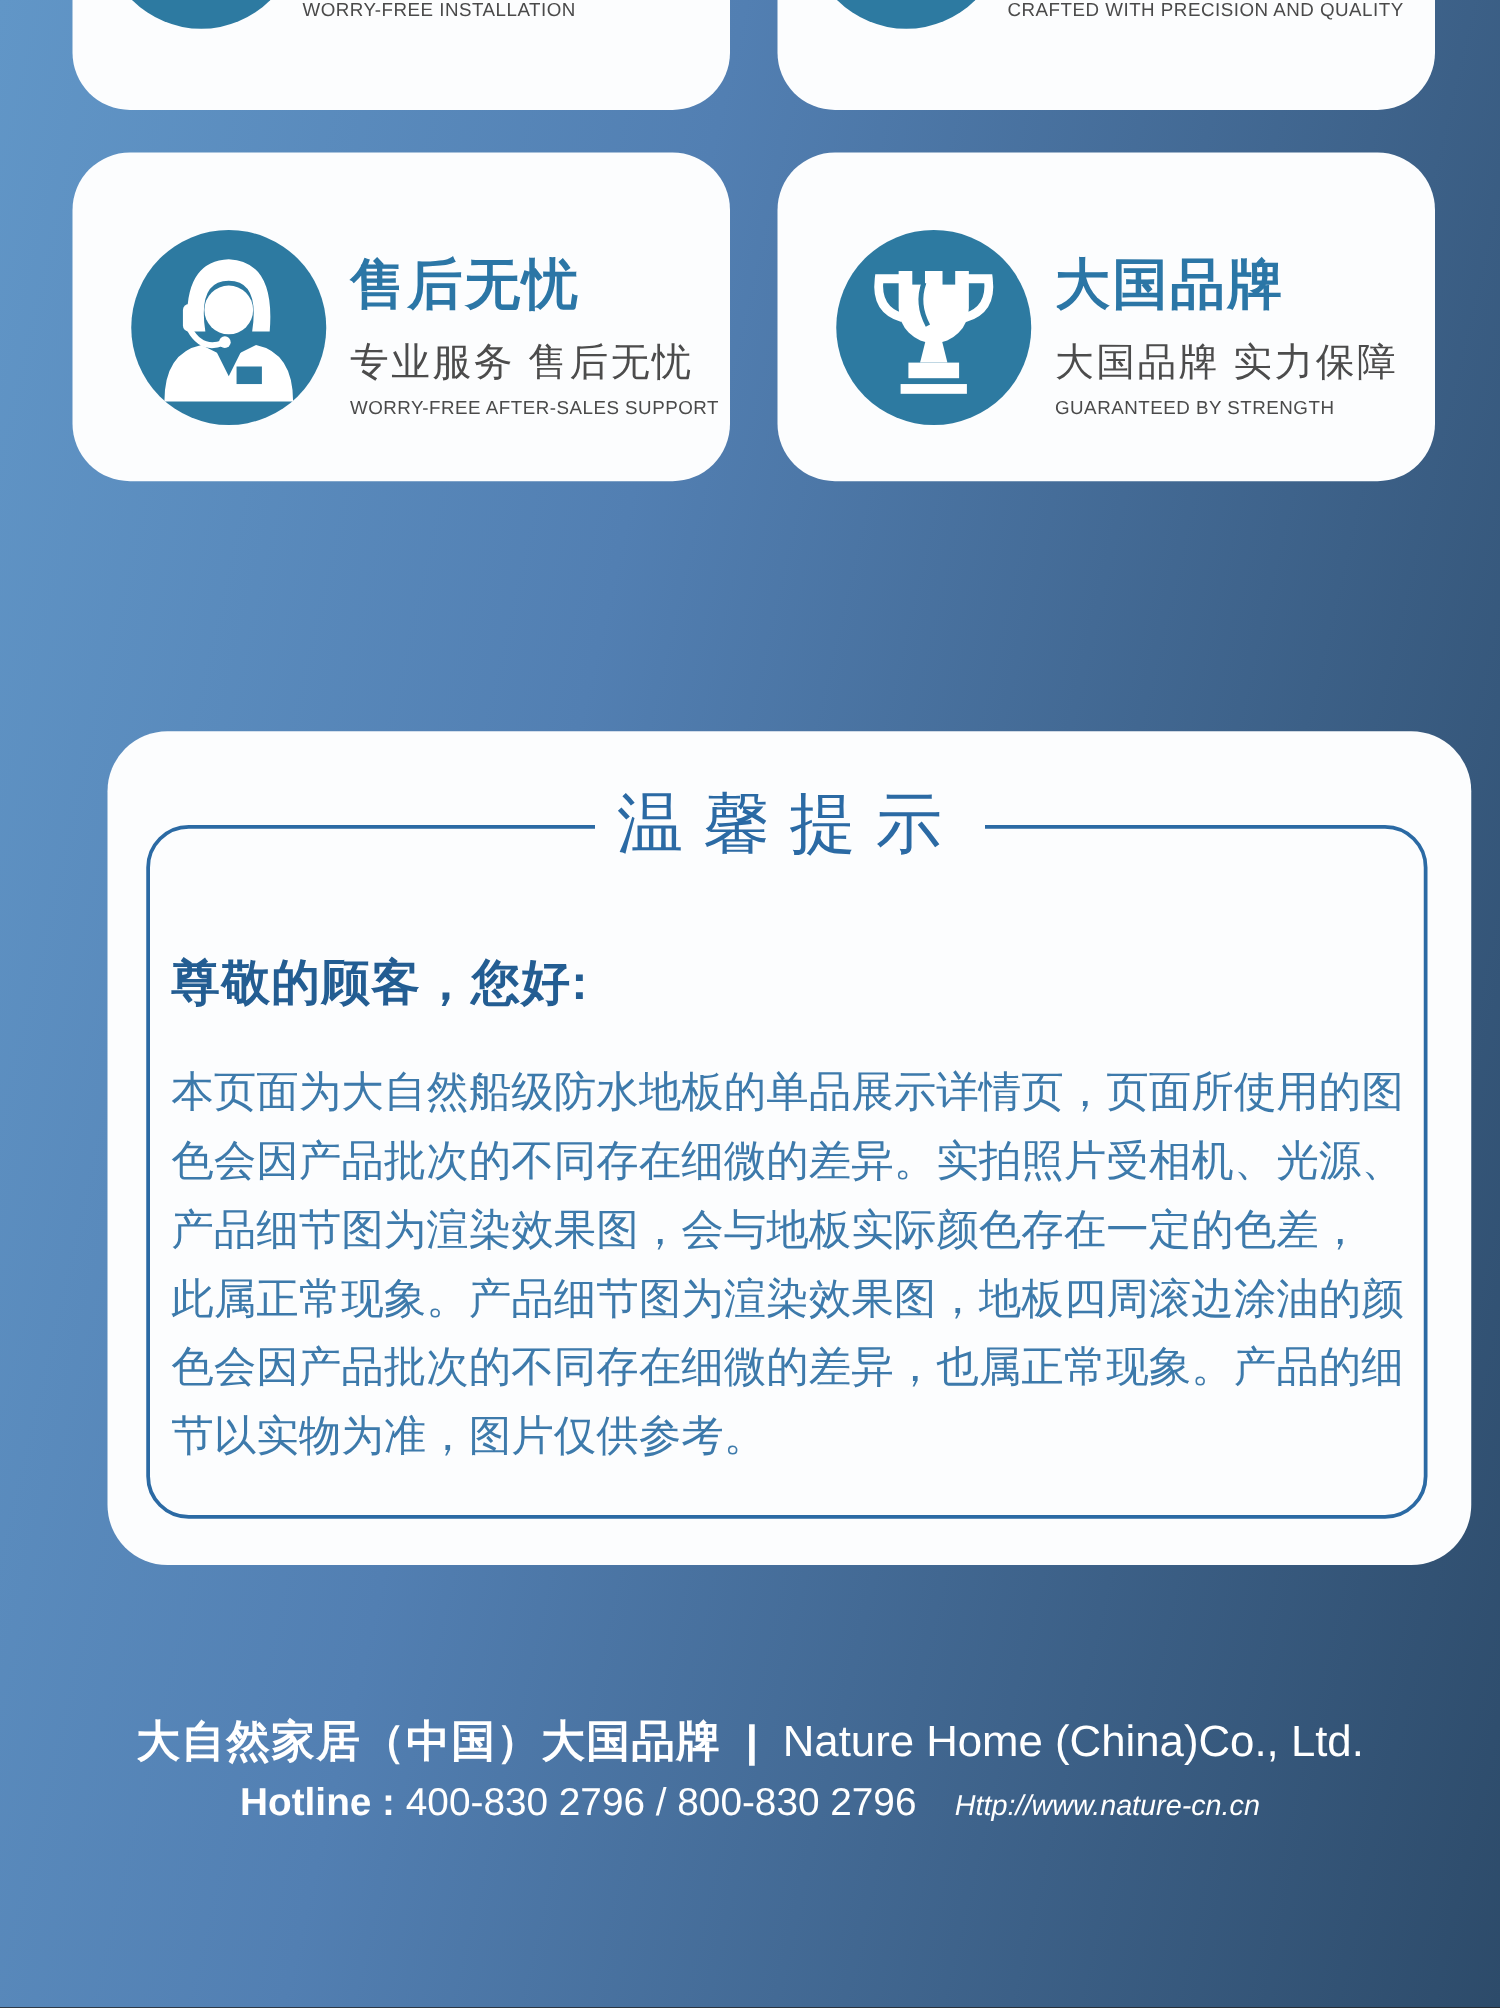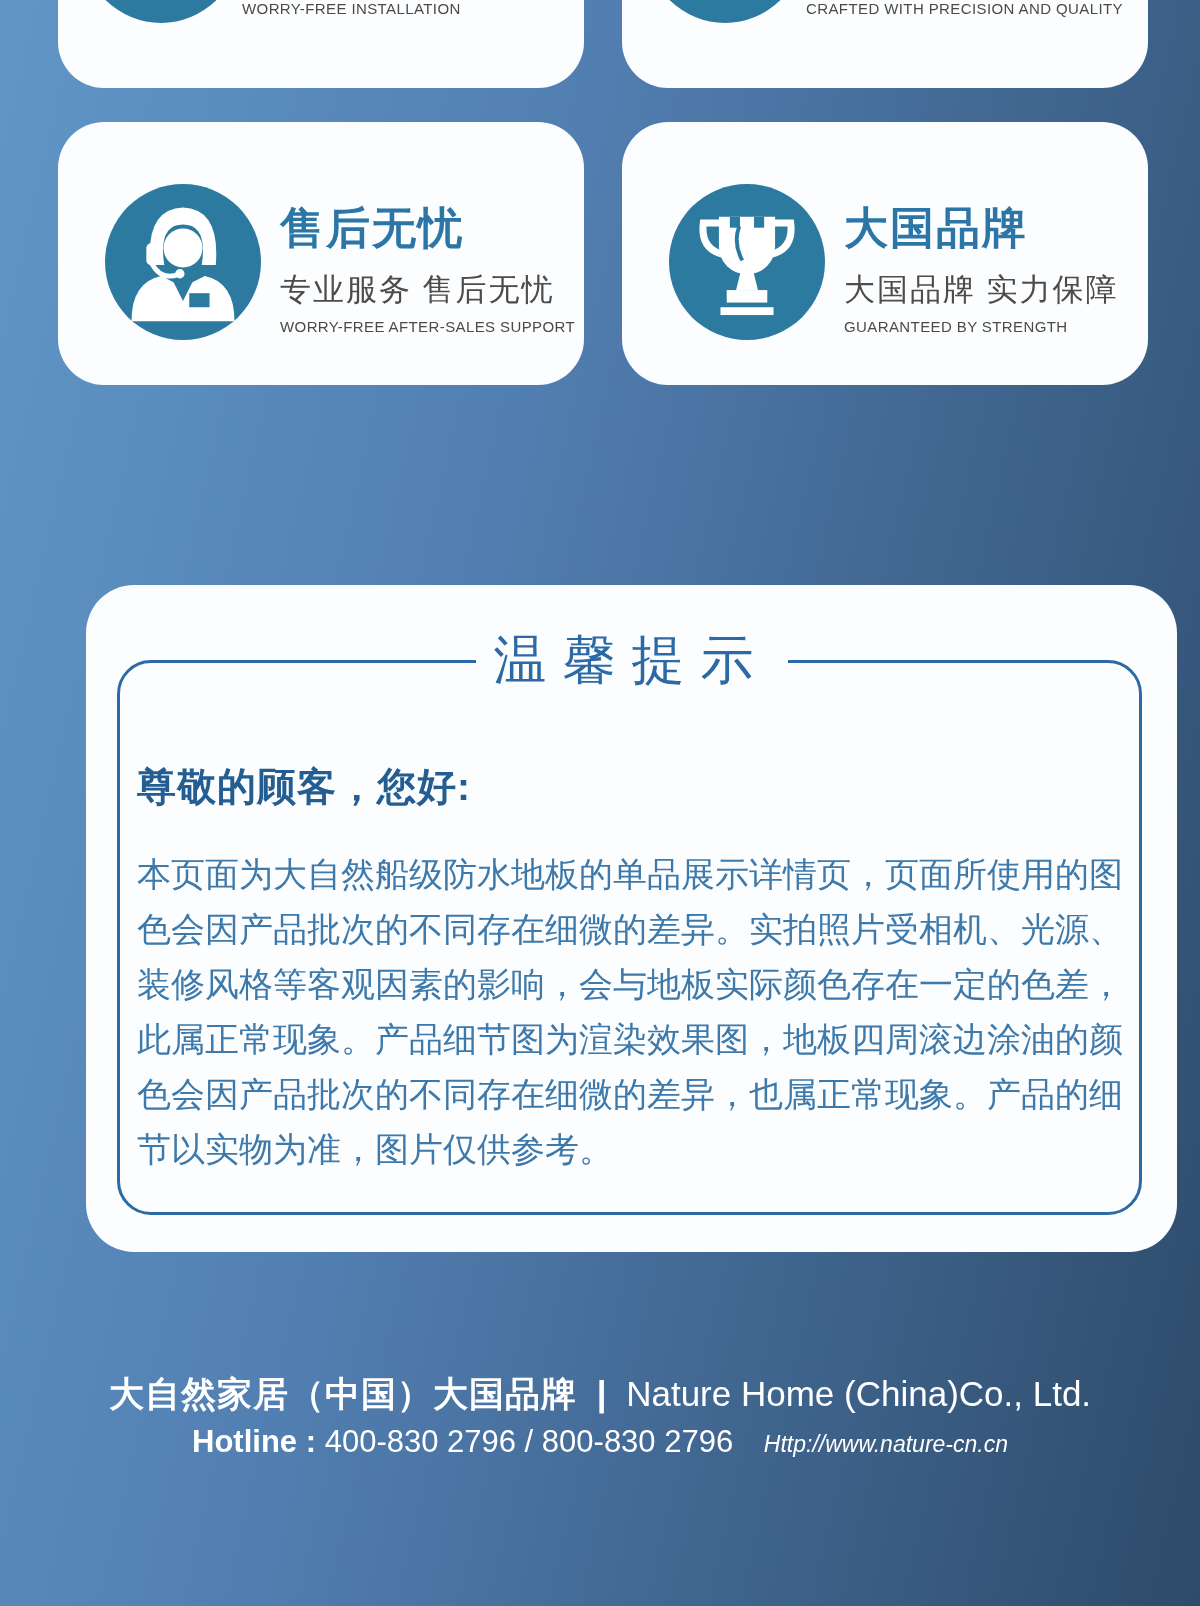--- a/index.html
+++ b/index.html
@@ -157,21 +157,21 @@
 
   <div class="tip-card">
     <div class="tip-border"></div>
     <div class="tip-title-row">
       <div class="tip-title">温馨提示</div>
     </div>
     <div class="tip-greeting">尊敬的顾客，您好:</div>
     <div class="tip-body">
         <div class="body-line">本页面为大自然船级防水地板的单品展示详情页，页面所使用的图</div>
         <div class="body-line">色会因产品批次的不同存在细微的差异。实拍照片受相机、光源、</div>
-        <div class="body-line">装修风格等客观因素的影响，会与地板实际颜色存在一定的色差，</div>
+        <div class="body-line">产品细节图为渲染效果图，会与地板实际颜色存在一定的色差，</div>
         <div class="body-line">此属正常现象。产品细节图为渲染效果图，地板四周滚边涂油的颜</div>
         <div class="body-line">色会因产品批次的不同存在细微的差异，也属正常现象。产品的细</div>
         <div class="body-line">节以实物为准，图片仅供参考。</div>
       </div>
   </div>
 
   <div class="footer">
     <div class="footer-line1">
       <span class="company-cn">大自然家居（中国）大国品牌</span>
       <span class="footer-sep">|</span>

